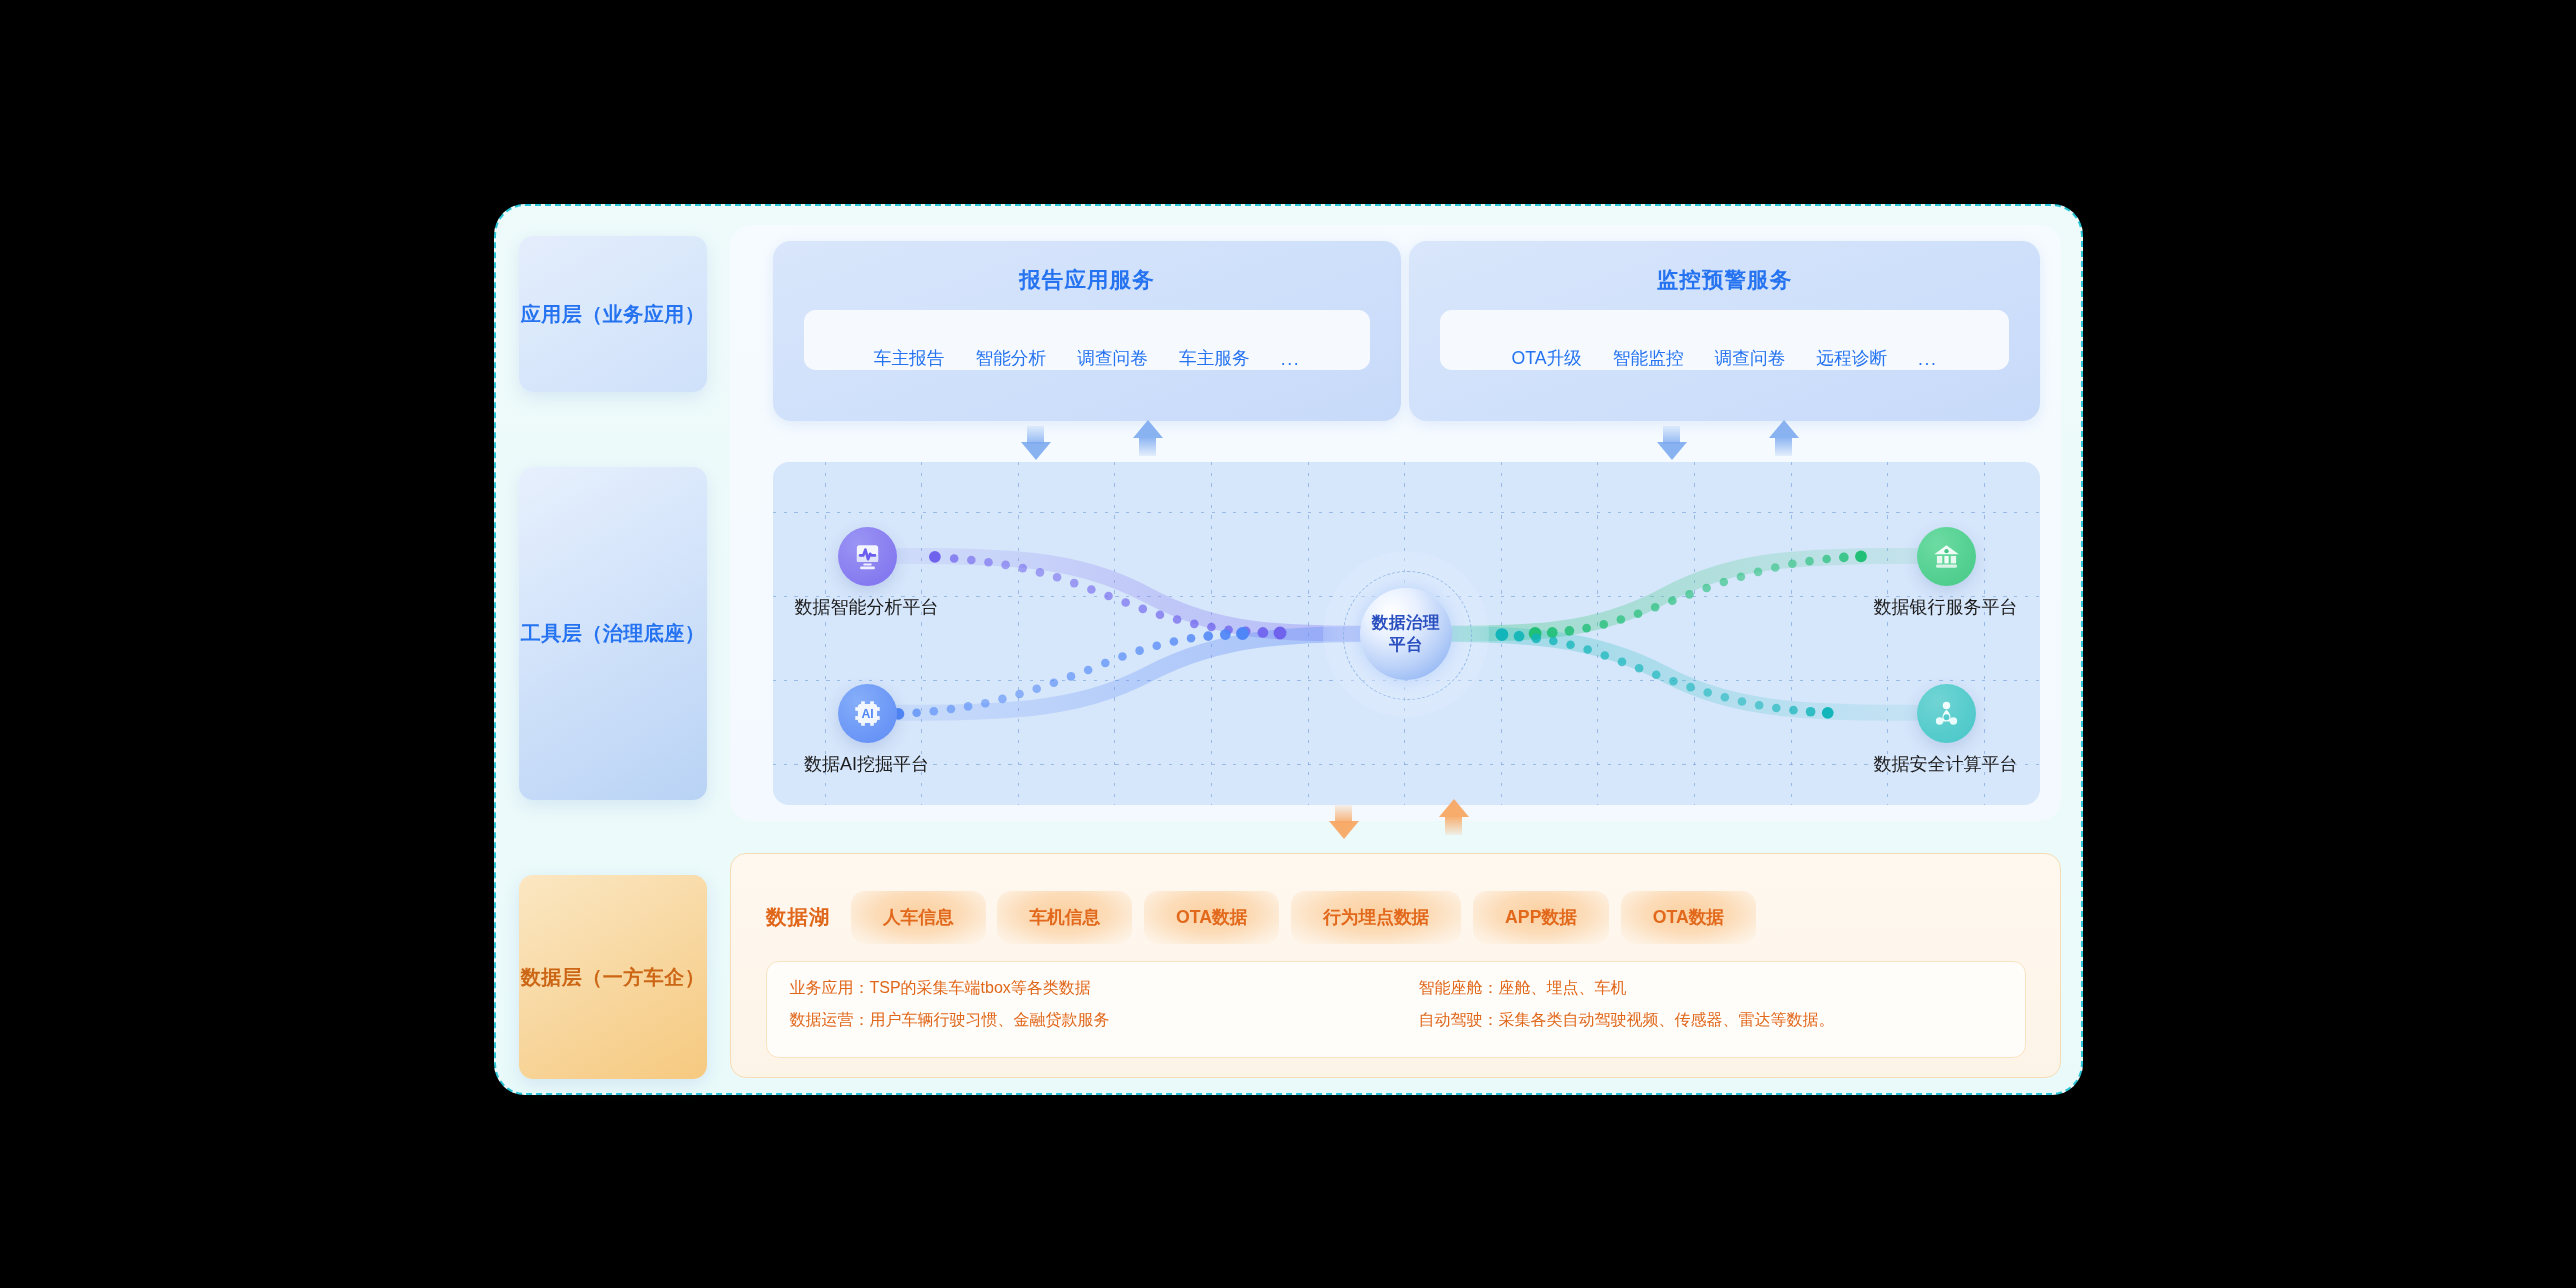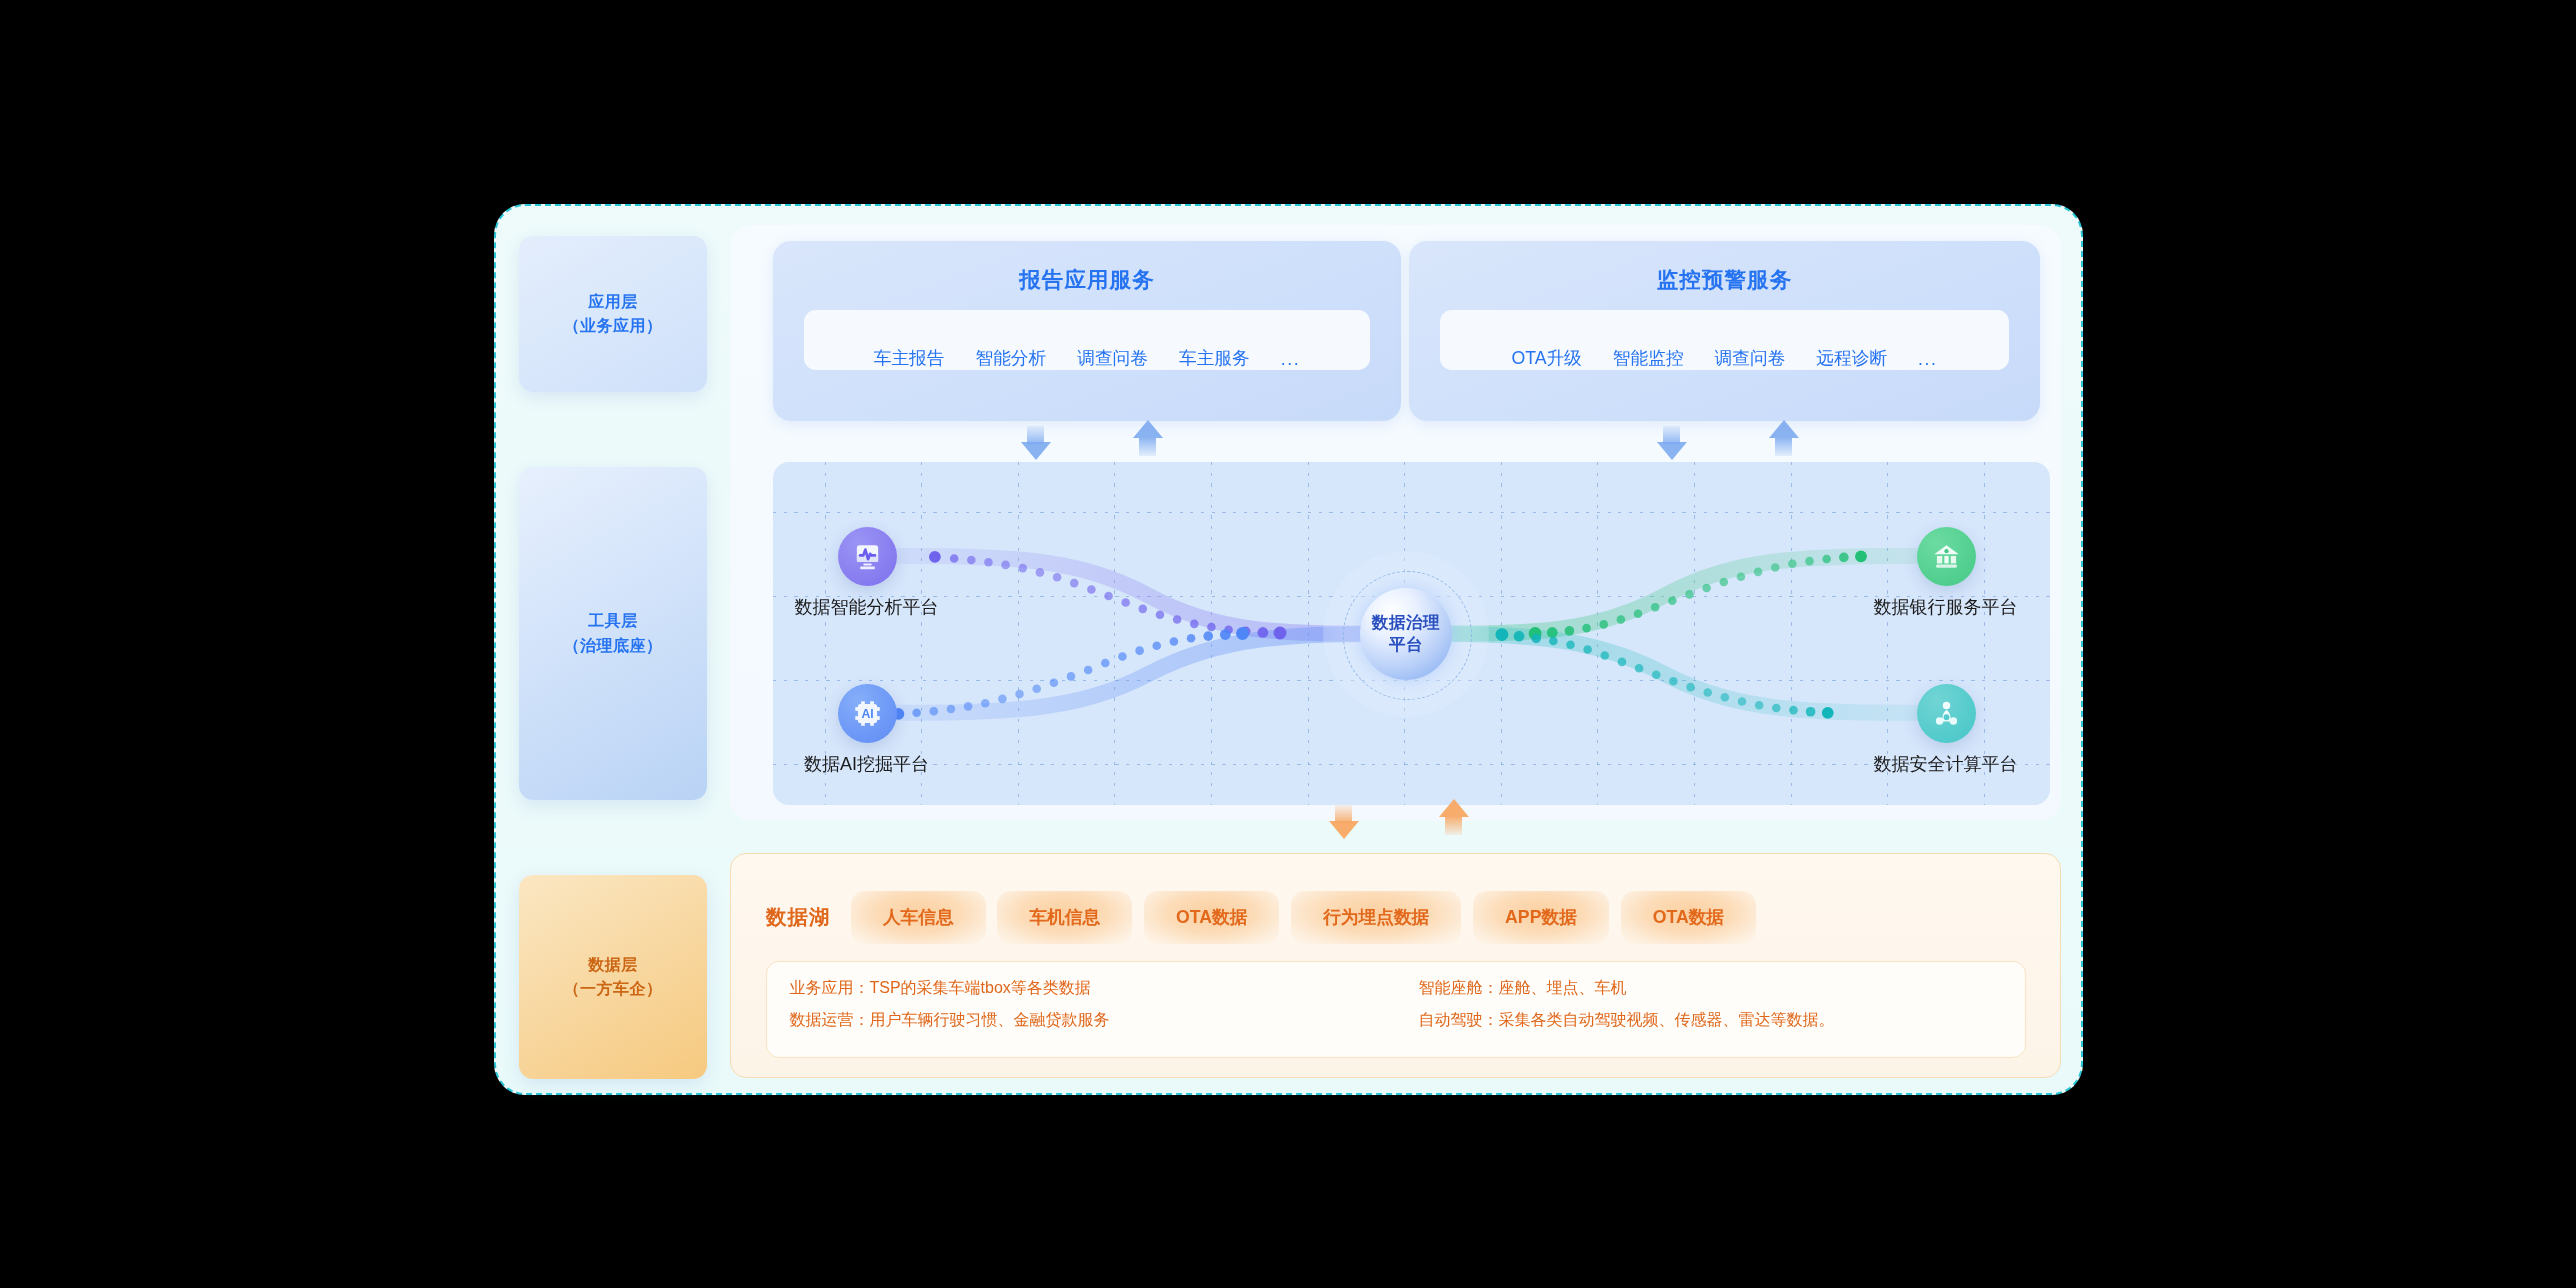--- a/index.html
+++ b/index.html
@@ -9,23 +9,23 @@
   #stage{position:absolute;left:0;top:0;width:2576px;height:1288px;}
 
   #outer-frame{
     position:absolute;left:494px;top:204px;width:1589px;height:891px;
     background:linear-gradient(180deg,#effbfb 0%,#edfafa 45%,#eafafa 100%);
     border:2.1px dashed #29c5d6;border-radius:31px;box-sizing:border-box;
   }
 
   
   .layer-chip{
-    position:absolute;border-radius:14px;display:flex;flex-direction:column;
+    position:absolute;border-radius:14px;display:flex;flex-direction:row;
     align-items:center;justify-content:center;text-align:right;line-height:1.52;
-    font-size:16px;font-weight:700;letter-spacing:0.5px;
+    font-size:20px;font-weight:700;letter-spacing:0.5px;
     box-shadow:0 5.4px 18px rgba(120,160,220,.20);
   }
   #chip-app{
     left:519px;top:236px;width:188px;height:156px;
     background:linear-gradient(150deg,#e4edfc 0%,#dbe9fb 40%,#cfe0fa 100%);
     color:#2573f0;
   }
   #chip-tool{
     left:519px;top:467px;width:188px;height:333px;
     background:linear-gradient(150deg,#e7f0fd 0%,#d7e6fb 35%,#b9d3f5 100%);
@@ -61,21 +61,21 @@
     position:absolute;left:31px;right:31px;top:69px;height:60px;
     background:#f6faff;border-radius:11.8px;
     display:flex;align-items:flex-end;justify-content:center;gap:31px;
   }
   .svc-item{font-size:17.7px;color:#2573f0;font-weight:400;white-space:nowrap;}
   .svc-item.ellipsis{font-size:17.7px;letter-spacing:1.6px;}
 
   
   #tool-canvas{
     position:absolute;left:773px;top:462px;width:1267px;height:343px;
-    background:#d6e6fb;border-radius:16px;overflow:hidden;padding-left:10px;
+    background:#d6e6fb;border-radius:16px;overflow:hidden;
   }
   .grid-h{position:absolute;left:0;right:0;height:1.1px;
     background:repeating-linear-gradient(to right,rgba(105,150,215,.55) 0 3.2px,transparent 3.2px 10.7px);}
   .grid-v{position:absolute;top:0;bottom:0;width:1.1px;
     background:repeating-linear-gradient(to bottom,rgba(105,150,215,.55) 0 3.2px,transparent 3.2px 10.7px);}
 
   
   .node{position:absolute;width:0;height:0;}
   .node .bubble{
     position:absolute;left:-29.5px;top:-29.5px;width:59px;height:59px;border-radius:50%;

